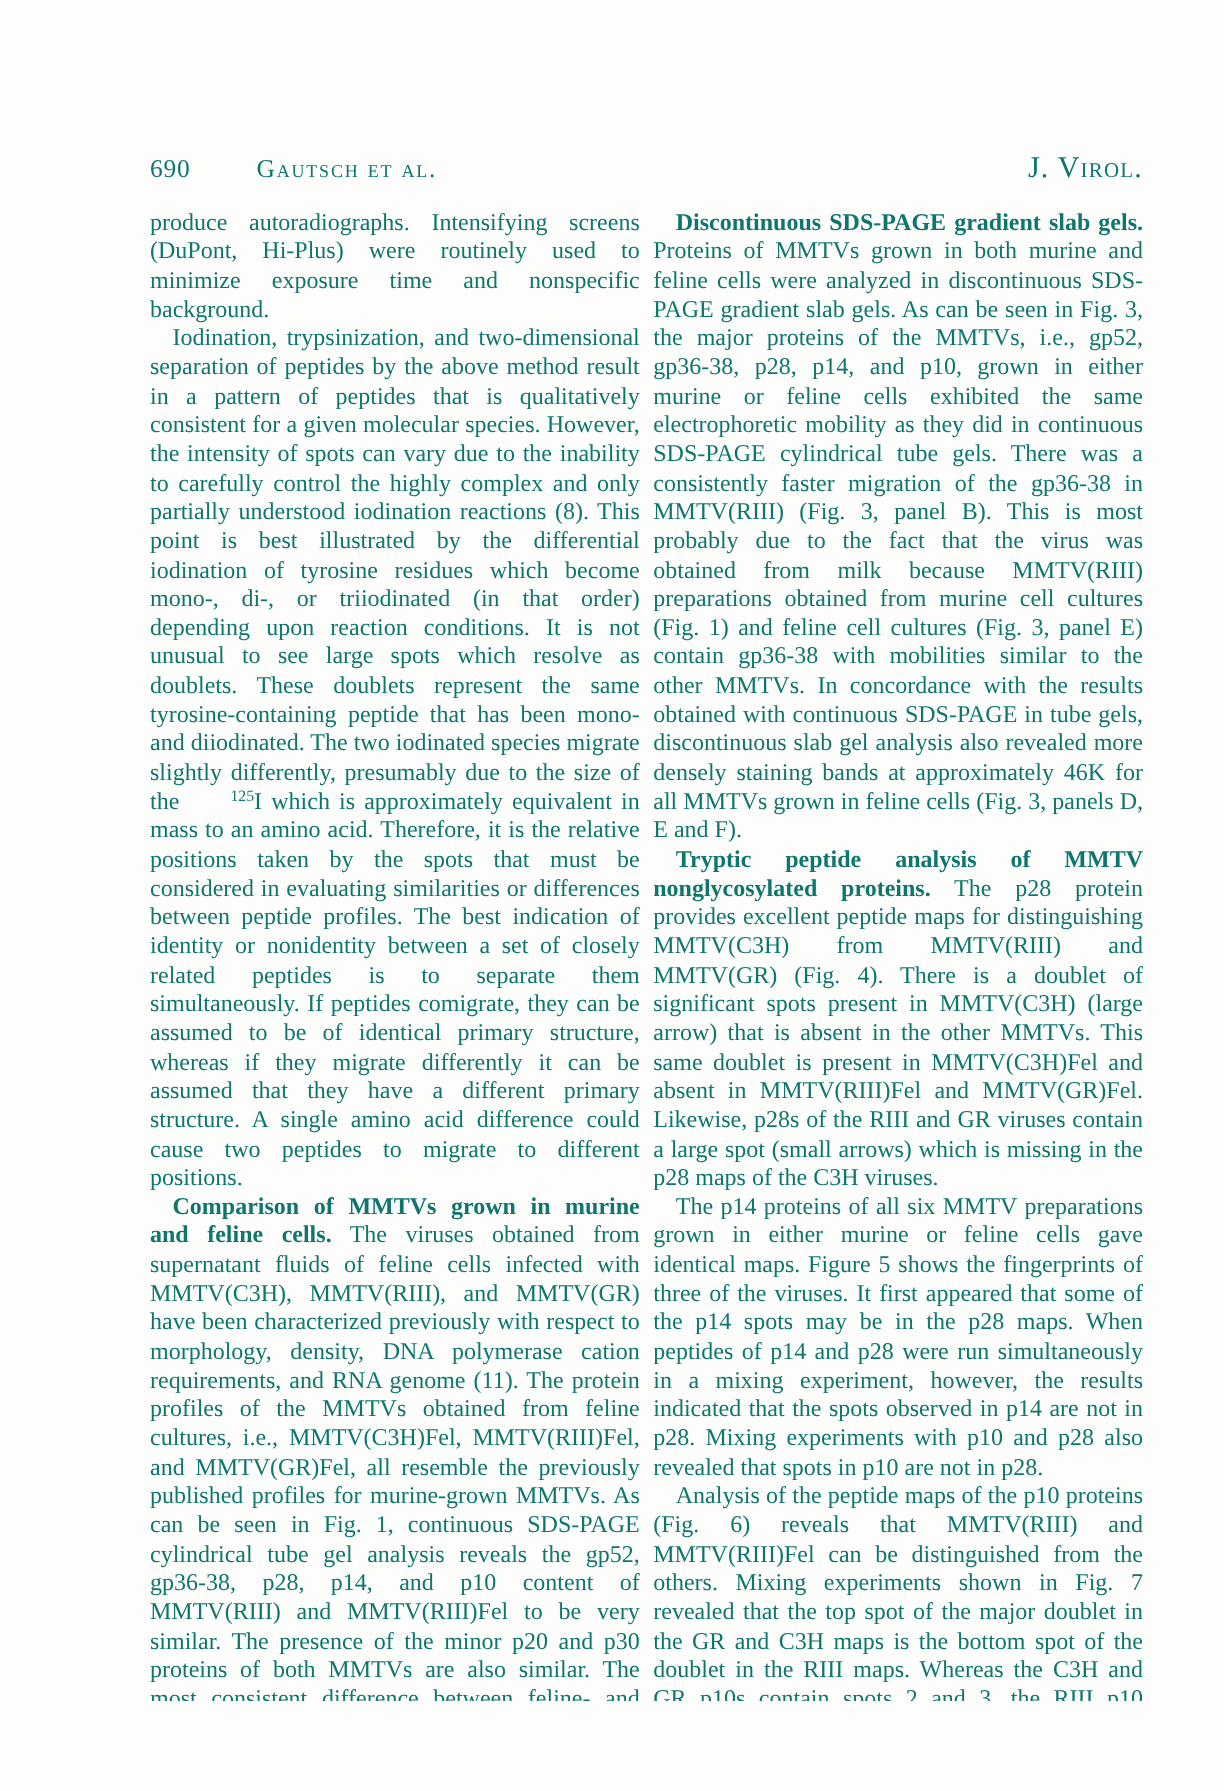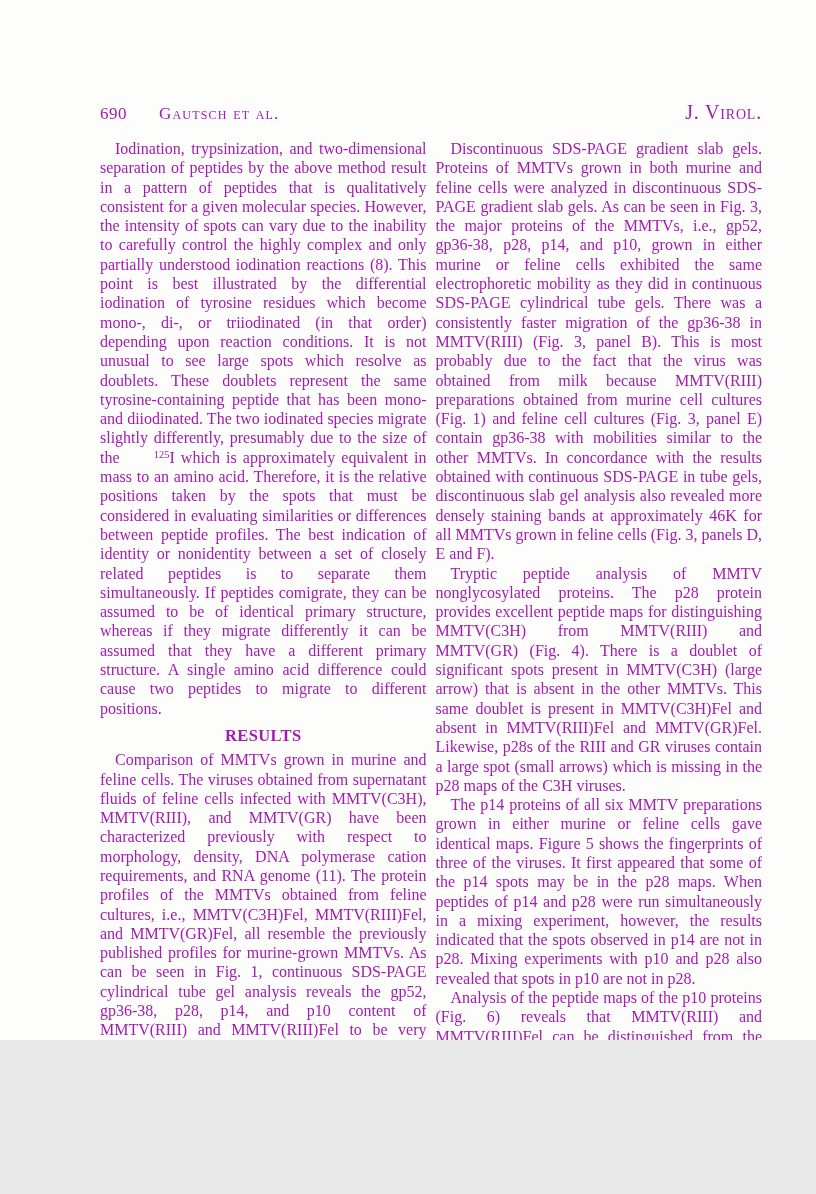--- a/index.html
+++ b/index.html
@@ -3,34 +3,34 @@
 <meta charset="utf-8">
 <style>
   html, body { margin: 0; padding: 0; }
   body {
     width: 816px; height: 1194px;
     background: #e9e9e9;
     font-family: "Liberation Serif", serif;
   }
   .page {
     position: relative;
-    width: 816px; height: 1040px;
+    width: 816px; height: 1194px;
     background: #fdfdfb;
-    color: #a21caf;
+    color: #0f766e;
     overflow: hidden;
   }
   .running-header {
     position: absolute;
     top: 101px; left: 100px; width: 662px;
     display: flex; align-items: baseline;
     font-size: 16.5px;
   }
   .page-number { font-size: 17px; letter-spacing: 0.5px; }
   .running-authors {
-    margin-left: 32px;
+    margin-left: 44px;
     font-variant: small-caps;
     letter-spacing: 1.2px;
     font-size: 17px;
   }
   .journal-abbrev {
     margin-left: auto;
     font-variant: small-caps;
     letter-spacing: 0.8px;
     font-size: 20px;
   }
@@ -48,21 +48,21 @@
   }
   .column p { margin: 0; text-indent: 0; }
   .column p.indent { text-indent: 15px; }
   .section-heading {
     font-size: 16.5px;
     font-weight: 700;
     text-align: center;
     margin: 8px 0 5px 0;
     letter-spacing: 0.4px;
   }
-  b.lead { font-weight: 400; }
+  b.lead { font-weight: 700; }
   sup {
     font-size: 10.5px;
     line-height: 0;
     position: relative;
     top: -4.5px;
     vertical-align: baseline;
     margin-left: 28px;
   }
 </style>
 </head>
@@ -71,22 +71,22 @@
 <div class="page">
 
   <div class="running-header">
     <span class="page-number">690</span>
     <span class="running-authors">Gautsch et al.</span>
     <span class="journal-abbrev">J. Virol.</span>
   </div>
 
   <div class="columns">
     <div class="column">
+        <p class=""><span>produce autoradiographs. Intensifying screens (DuPont, Hi-Plus) were routinely used to minimize exposure time and nonspecific background.</span></p>
         <p class="indent"><span>Iodination, trypsinization, and two-dimensional separation of peptides by the above method result in a pattern of peptides that is qualitatively consistent for a given molecular species. However, the intensity of spots can vary due to the inability to carefully control the highly complex and only partially understood iodination reactions (8). This point is best illustrated by the differential iodination of tyrosine residues which become mono-, di-, or triiodinated (in that order) depending upon reaction conditions. It is not unusual to see large spots which resolve as doublets. These doublets represent the same tyrosine-containing peptide that has been mono- and diiodinated. The two iodinated species migrate slightly differently, presumably due to the size of the </span><sup>125</sup><span>I which is approximately equivalent in mass to an amino acid. Therefore, it is the relative positions taken by the spots that must be considered in evaluating similarities or differences between peptide profiles. The best indication of identity or nonidentity between a set of closely related peptides is to separate them simultaneously. If peptides comigrate, they can be assumed to be of identical primary structure, whereas if they migrate differently it can be assumed that they have a different primary structure. A single amino acid difference could cause two peptides to migrate to different positions.</span></p>
-        <h2 class="section-heading">RESULTS</h2>
         <p class="indent"><b class="lead">Comparison of MMTVs grown in murine and feline cells.</b><span> The viruses obtained from supernatant fluids of feline cells infected with MMTV(C3H), MMTV(RIII), and MMTV(GR) have been characterized previously with respect to morphology, density, DNA polymerase cation requirements, and RNA genome (11). The protein profiles of the MMTVs obtained from feline cultures, i.e., MMTV(C3H)Fel, MMTV(RIII)Fel, and MMTV(GR)Fel, all resemble the previously published profiles for murine-grown MMTVs. As can be seen in Fig. 1, continuous SDS-PAGE cylindrical tube gel analysis reveals the gp52, gp36-38, p28, p14, and p10 content of MMTV(RIII) and MMTV(RIII)Fel to be very similar. The presence of the minor p20 and p30 proteins of both MMTVs are also similar. The most consistent difference between feline- and murine-grown MMTVs is the appearance of an additional peak or peaks in the 46K region of feline-grown MMTVs (Fig. 1). As seen in Fig. 2, these polypeptides at approximately 46K did not label in cultures containing [</span></p>
       </div>
     <div class="column">
         <p class="indent"><b class="lead">Discontinuous SDS-PAGE gradient slab gels.</b><span> Proteins of MMTVs grown in both murine and feline cells were analyzed in discontinuous SDS-PAGE gradient slab gels. As can be seen in Fig. 3, the major proteins of the MMTVs, i.e., gp52, gp36-38, p28, p14, and p10, grown in either murine or feline cells exhibited the same electrophoretic mobility as they did in continuous SDS-PAGE cylindrical tube gels. There was a consistently faster migration of the gp36-38 in MMTV(RIII) (Fig. 3, panel B). This is most probably due to the fact that the virus was obtained from milk because MMTV(RIII) preparations obtained from murine cell cultures (Fig. 1) and feline cell cultures (Fig. 3, panel E) contain gp36-38 with mobilities similar to the other MMTVs. In concordance with the results obtained with continuous SDS-PAGE in tube gels, discontinuous slab gel analysis also revealed more densely staining bands at approximately 46K for all MMTVs grown in feline cells (Fig. 3, panels D, E and F).</span></p>
         <p class="indent"><b class="lead">Tryptic peptide analysis of MMTV nonglycosylated proteins.</b><span> The p28 protein provides excellent peptide maps for distinguishing MMTV(C3H) from MMTV(RIII) and MMTV(GR) (Fig. 4). There is a doublet of significant spots present in MMTV(C3H) (large arrow) that is absent in the other MMTVs. This same doublet is present in MMTV(C3H)Fel and absent in MMTV(RIII)Fel and MMTV(GR)Fel. Likewise, p28s of the RIII and GR viruses contain a large spot (small arrows) which is missing in the p28 maps of the C3H viruses.</span></p>
         <p class="indent"><span>The p14 proteins of all six MMTV preparations grown in either murine or feline cells gave identical maps. Figure 5 shows the fingerprints of three of the viruses. It first appeared that some of the p14 spots may be in the p28 maps. When peptides of p14 and p28 were run simultaneously in a mixing experiment, however, the results indicated that the spots observed in p14 are not in p28. Mixing experiments with p10 and p28 also revealed that spots in p10 are not in p28.</span></p>
         <p class="indent"><span>Analysis of the peptide maps of the p10 proteins (Fig. 6) reveals that MMTV(RIII) and MMTV(RIII)Fel can be distinguished from the others. Mixing experiments shown in Fig. 7 revealed that the top spot of the major doublet in the GR and C3H maps is the bottom spot of the doublet in the RIII maps. Whereas the C3H and GR p10s contain spots 2 and 3, the RIII p10 contains spots 1 and 2 (Fig. 7). The p10s of MMTVs grown in feline cells showed the same relationships. Mixing experiments have also</span></p>
       </div>
   </div>
 

